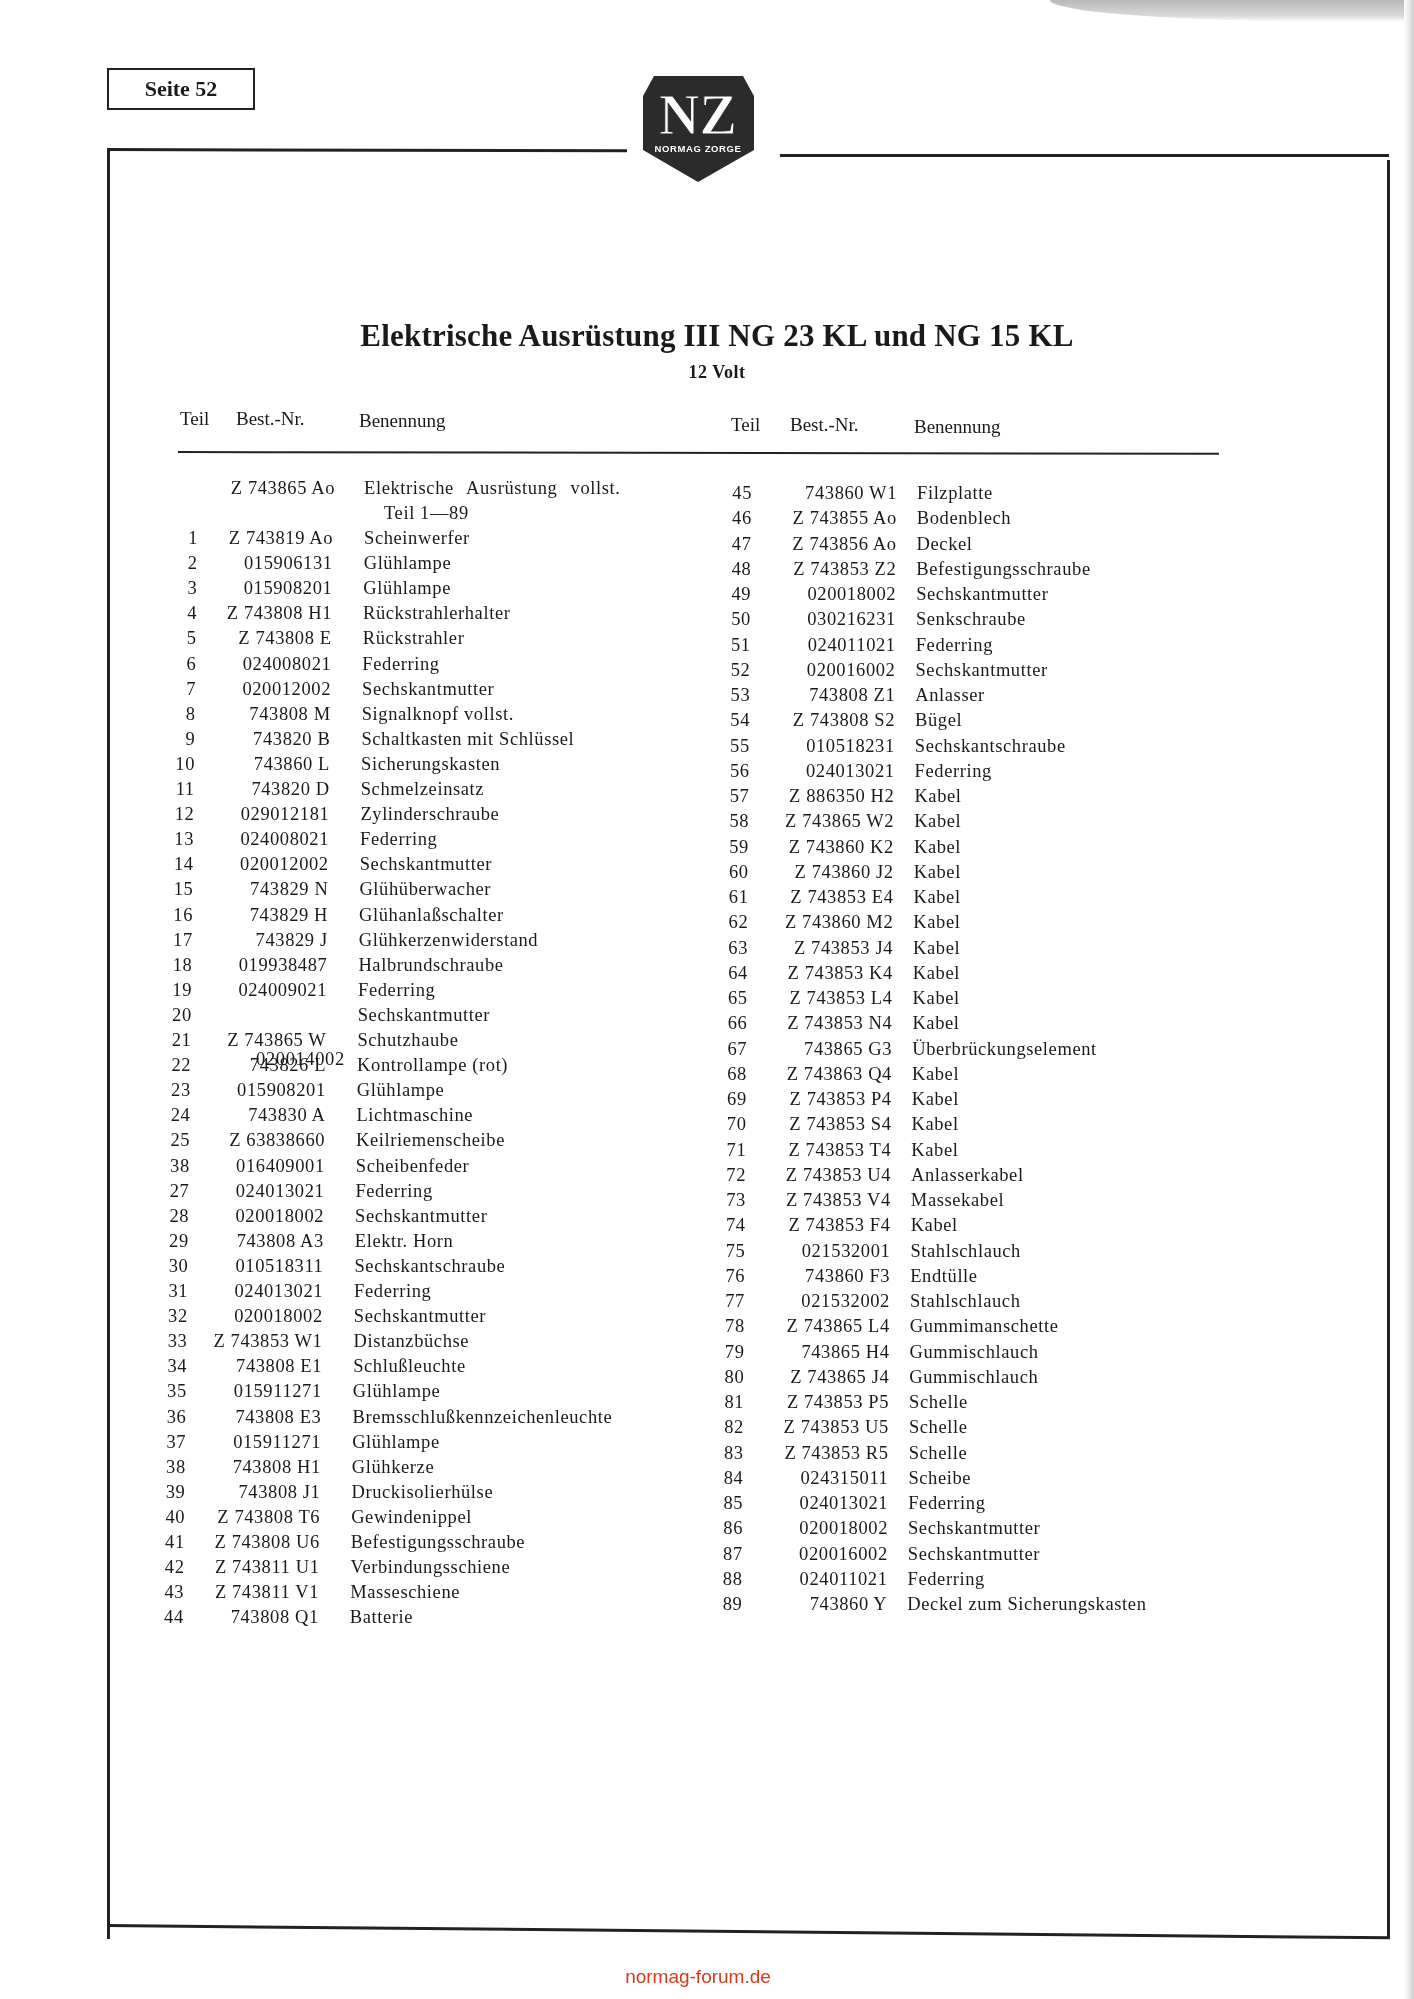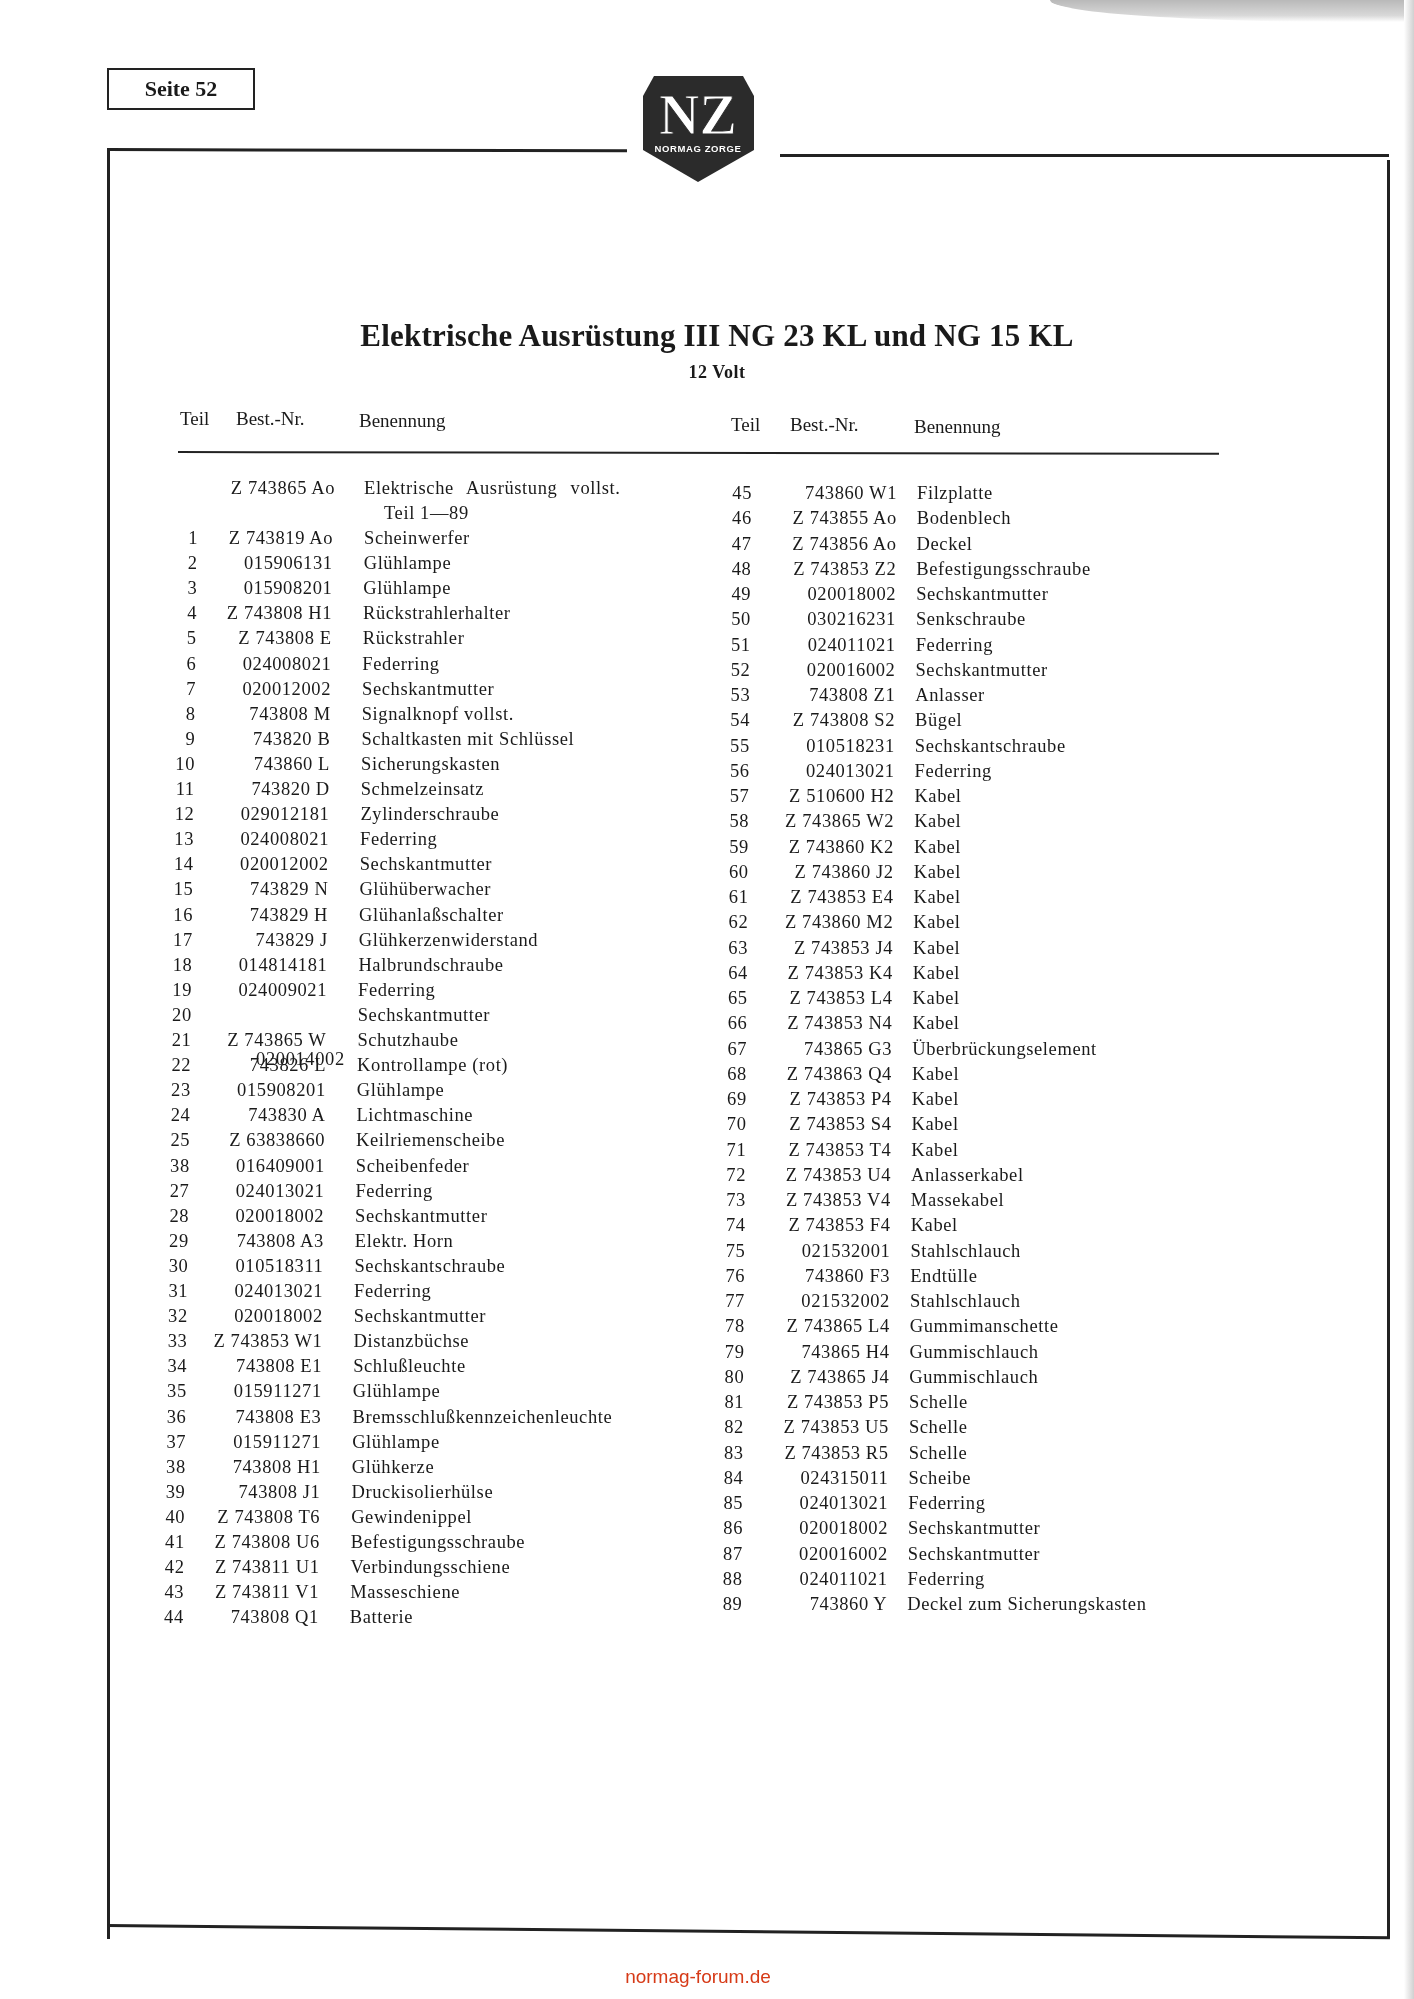--- a/index.html
+++ b/index.html
@@ -155,21 +155,21 @@
       <span class="nr" style="left: 183px;">743829 H</span>
       <span class="name" style="left: 364px;">Glühanlaßschalter</span>
     </div>
     <div class="row" style="left: -5.28px; top: 929.6px;">
       <span class="teil" style="left: 158px;">17</span>
       <span class="nr" style="left: 183px;">743829 J</span>
       <span class="name" style="left: 364px;">Glühkerzenwiderstand</span>
     </div>
     <div class="row" style="left: -5.61px; top: 954.7px;">
       <span class="teil" style="left: 158px;">18</span>
-      <span class="nr" style="left: 183px;">014814181</span>
+      <span class="nr" style="left: 183px;">019938487</span>
       <span class="name" style="left: 364px;">Halbrundschraube</span>
     </div>
     <div class="row" style="left: -5.94px; top: 979.8px;">
       <span class="teil" style="left: 158px;">19</span>
       <span class="nr" style="left: 183px;">024009021</span>
       <span class="name" style="left: 364px;">Federring</span>
     </div>
     <div class="row" style="left: -6.27px; top: 1004.9px;">
       <span class="teil" style="left: 158px;">20</span>
       <span class="nr" style="left: 201px; margin-top: 44px;">020014002</span>
@@ -352,21 +352,21 @@
       <span class="nr" style="left: 747px;">010518231</span>
       <span class="name" style="left: 917px;">Sechskantschraube</span>
     </div>
     <div class="row" style="left: -2.42px; top: 760.75px;">
       <span class="teil" style="left: 712px;">56</span>
       <span class="nr" style="left: 747px;">024013021</span>
       <span class="name" style="left: 917px;">Federring</span>
     </div>
     <div class="row" style="left: -2.64px; top: 786px;">
       <span class="teil" style="left: 712px;">57</span>
-      <span class="nr" style="left: 747px;">Z 510600 H2</span>
+      <span class="nr" style="left: 747px;">Z 886350 H2</span>
       <span class="name" style="left: 917px;">Kabel</span>
     </div>
     <div class="row" style="left: -2.86px; top: 811.25px;">
       <span class="teil" style="left: 712px;">58</span>
       <span class="nr" style="left: 747px;">Z 743865 W2</span>
       <span class="name" style="left: 917px;">Kabel</span>
     </div>
     <div class="row" style="left: -3.08px; top: 836.5px;">
       <span class="teil" style="left: 712px;">59</span>
       <span class="nr" style="left: 747px;">Z 743860 K2</span>

